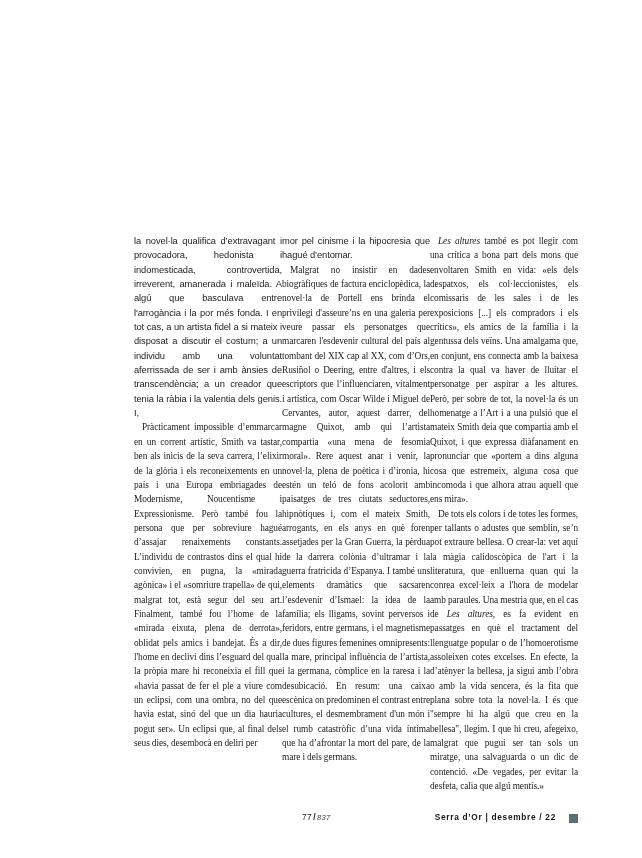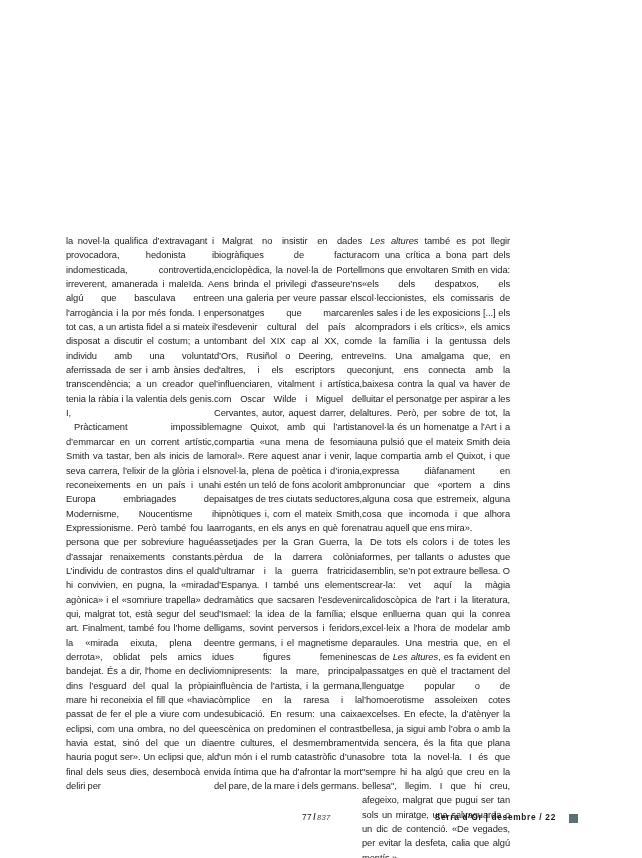--- a/index.html
+++ b/index.html
@@ -26,21 +26,21 @@
   }
 
   #columns {
     position: absolute;
     left: 66px;
     top: 234px;
     width: 512px;
     height: 565px;
     display: flex;
     flex-direction: row;
-    justify-content: flex-start;
+    justify-content: flex-end;
     align-items: flex-start;
   }
 
   .column {
     width: 148px;
     font-size: 9.35px;
     line-height: 14.35px;
     text-align: justify;
     text-justify: inter-word;
     hyphens: manual;
@@ -50,20 +50,21 @@
   }
 
   .column p {
     margin: 0;
     padding: 0;
     white-space: pre-wrap;
   }
 
   .column p.indent {
     text-indent: 0;
+    font-family: Liberation Serif, serif;
   }
 
   em {
     font-style: italic;
   }
 
   #footer {
     position: absolute;
     left: 66px;
     top: 812px;
@@ -123,20 +124,21 @@
 <body>
 
 <div id="page">
 
   <div id="columns">
     <div class="column">
         <p>la novel·la qualifica d’extravagant i provocadora, hedonista i indomesticada, controvertida, irreverent, amanerada i maleïda. A algú que basculava entre l'arrogància i la por més fonda. I en tot cas, a un artista fidel a si mateix i disposat a discutir el costum; a un individu amb una voluntat aferrissada de ser i amb ànsies de transcendència; a un creador que tenia la ràbia i la valentia dels genis. I, </p>
         <p class="indent" style="text-indent: 8px;">Pràcticament impossible d’emmarcar en un corrent artístic, Smith va tastar, ben als inicis de la seva carrera, l’elixir de la glòria i els reconeixements en un país i una Europa embriagades de Modernisme, Noucentisme i Expressionisme. Però també fou la persona que per sobreviure hagué d’assajar renaixements constants. L’individu de contrastos dins el qual hi convivien, en pugna, la «mirada agònica» i el «somriure trapella» de qui, malgrat tot, està segur del seu art. Finalment, també fou l’home de la «mirada eixuta, plena de derrota», oblidat pels amics i bandejat. És a dir, l'home en declivi dins l’esguard del qual la pròpia mare hi reconeixia el fill que «havia passat de fer el ple a viure com un eclipsi, com una ombra, no del que havia estat, sinó del que un dia hauria pogut ser». Un eclipsi que, al final dels seus dies, desembocà en deliri per</p>
       </div>
     <div class="column">
+        <p>mor pel cinisme i la hipocresia que hagué d’entomar.</p>
         <p class="indent" style="text-indent: 8px;">Malgrat no insistir en dades biogràfiques de factura enciclopèdica, la novel·la de Portell ens brinda el privilegi d'asseure’ns en una galeria per veure passar els personatges que marcaren l'esdevenir cultural del país al tombant del XIX cap al XX, com d’Ors, Rusiñol o Deering, entre d'altres, i els escriptors que l’influenciaren, vitalment i artística, com Oscar Wilde i Miguel de Cervantes, autor, aquest darrer, del magne Quixot, amb qui l’artista compartia «una mena de fesomia moral». Rere aquest anar i venir, la novel·la, plena de poètica i d’ironia, hi estén un teló de fons acolorit amb paisatges de tres ciutats seductores, hipnòtiques i, com el mateix Smith, arrogants, en els anys en què foren assetjades per la Gran Guerra, la pèrdua de la darrera colònia d’ultramar i la guerra fratricida d’Espanya. I també uns elements dramàtics que sacsaren l’esdevenir d’Ismael: la idea de la família; els lligams, sovint perversos i feridors, entre germans, i el magnetisme de dues figures femenines omnipresents: la mare, principal influència de l’artista, i la germana, còmplice en la raresa i la desubicació. En resum: una caixa escènica on predominen el contrast entre cultures, el desmembrament d'un món i el rumb catastròfic d’una vida íntima que ha d’afrontar la mort del pare, de la mare i dels germans.</p>
       </div>
     <div class="column">
         <p class="indent" style="text-indent: 8px;"><em>Les altures</em> també es pot llegir com una crítica a bona part dels mons que envoltaren Smith en vida: «els dels despatxos, els col·leccionistes, els comissaris de les sales i de les exposicions [...] els compradors i els crítics», els amics de la família i la gentussa dels veïns. Una amalgama que, en conjunt, ens connecta amb la baixesa contra la qual va haver de lluitar el personatge per aspirar a les altures. Però, per sobre de tot, la novel·la és un homenatge a l’Art i a una pulsió que el mateix Smith deia que compartia amb el Quixot, i que expressa diàfanament en pronunciar que «portem a dins alguna cosa que estremeix, alguna cosa que incomoda i que alhora atrau aquell que ens mira».</p>
         <p class="indent" style="text-indent: 8px;">De tots els colors i de totes les formes, per tallants o adustes que semblin, se’n pot extraure bellesa. O crear-la: vet aquí la màgia calidoscòpica de l'art i la literatura, que enlluerna quan qui la conrea excel·leix a l'hora de modelar amb paraules. Una mestria que, en el cas de <em>Les altures</em>, es fa evident en passatges en què el tractament del llenguatge popular o de l’homoerotisme assoleixen cotes excelses. En efecte, la d’atènyer la bellesa, ja sigui amb l’obra o amb la vida sencera, és la fita que plana sobre tota la novel·la. I és que "sempre hi ha algú que creu en la bellesa", llegim. I que hi creu, afegeixo, malgrat que pugui ser tan sols un miratge, una salvaguarda o un dic de contenció. «De vegades, per evitar la desfeta, calia que algú mentís.»</p>
       </div>
   </div>
 
   <div id="footer">
     <div id="footer-left">

